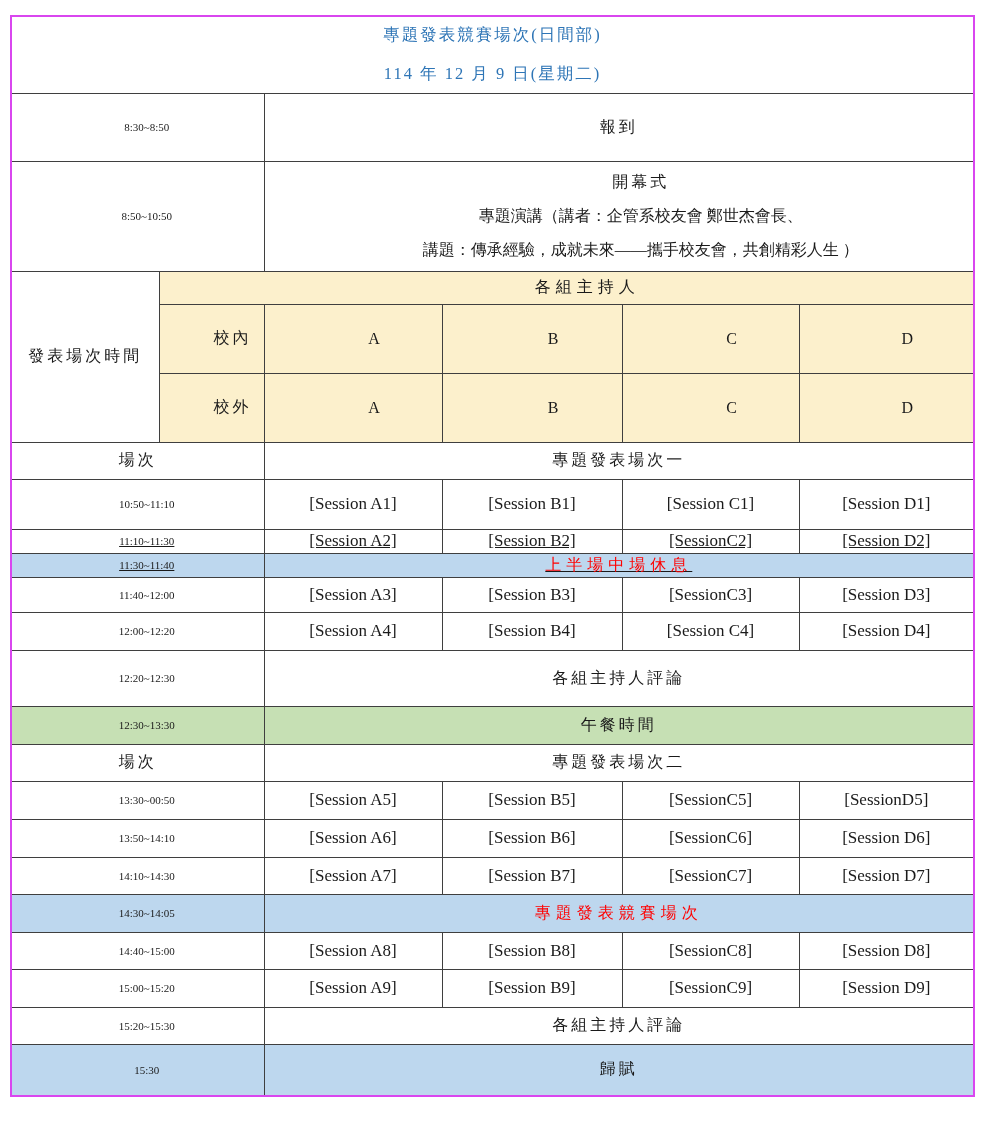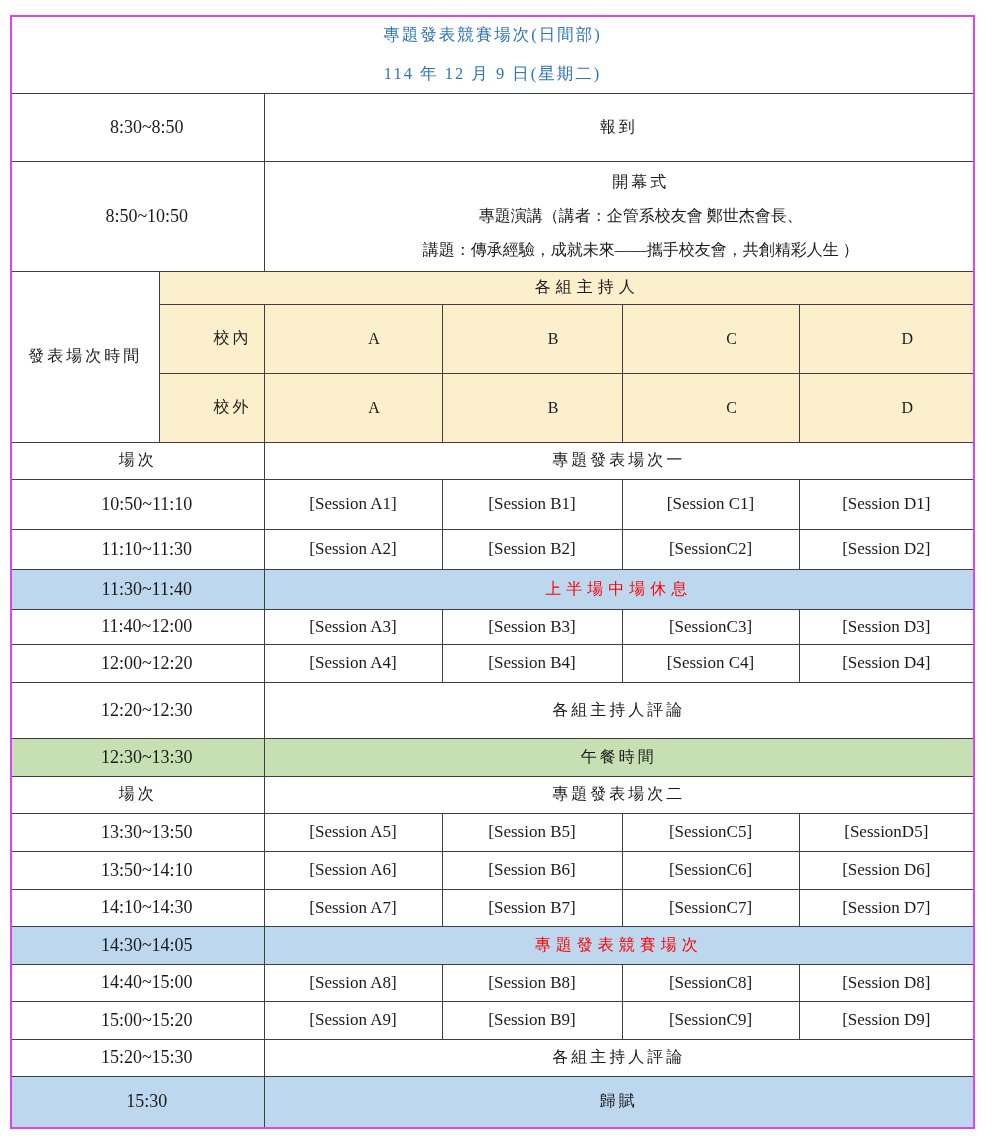--- a/index.html
+++ b/index.html
@@ -29,30 +29,30 @@
   .cjk-wide{letter-spacing:5px;}
   .title-cell{color:var(--accent-blue,#2E75B6);letter-spacing:2px;font-size:16.5px;}
   .title-cell div{line-height:30px;}
   .title-cell .gap{height:9px;}
   .opening-cell div{line-height:34px;padding-left:44px;}
   .yellow{background:var(--highlight-yellow,#FCF0CC);padding-left:44px;}
   .blue{background:var(--break-blue,#BDD7EE);}
   .green{background:var(--lunch-green,#C6E0B4);}
   .red-text{color:var(--break-red,#FF0000);}
   .sess{font-size:17px;letter-spacing:0;}
-  .time{font-size:18px;letter-spacing:0;padding-left:20px;}
+  .time{font-size:11px;letter-spacing:0;padding-left:20px;}
   
   .r-title{height:77px;}
   .r-checkin{height:68px;}
   .r-opening{height:110px;}
   .r-modhead{height:33px;}
   .r-mod{height:69px;}
   .r-sechead{height:37px;}
   .r-s50{height:50px;}
-  .r-s40{height:40px;}
+  .r-s40{height:24px;text-decoration:underline;}
   .r-s38{height:38px;}
   .r-s37{height:37px;}
   .r-s35{height:35px;}
   .r-comment{height:56px;}
   .r-closing{height:52px;}
 </style>
 </head>
 <body>
 
 <div class="page">
@@ -153,21 +153,21 @@
       <td colspan="2" class="time green">12:30~13:30</td>
       <td colspan="4" class="green cjk">午餐時間</td>
     </tr>
 
     <tr class="r-sechead">
       <td colspan="2" class="cjk">場次</td>
       <td colspan="4" class="cjk">專題發表場次二</td>
     </tr>
 
     <tr class="r-s38">
-      <td colspan="2" class="time">13:30~13:50</td>
+      <td colspan="2" class="time">13:30~00:50</td>
       <td class="sess">[Session A5]</td>
       <td class="sess">[Session B5]</td>
       <td class="sess">[SessionC5]</td>
       <td class="sess">[SessionD5]</td>
     </tr>
     <tr class="r-s38">
       <td colspan="2" class="time">13:50~14:10</td>
       <td class="sess">[Session A6]</td>
       <td class="sess">[Session B6]</td>
       <td class="sess">[SessionC6]</td>

